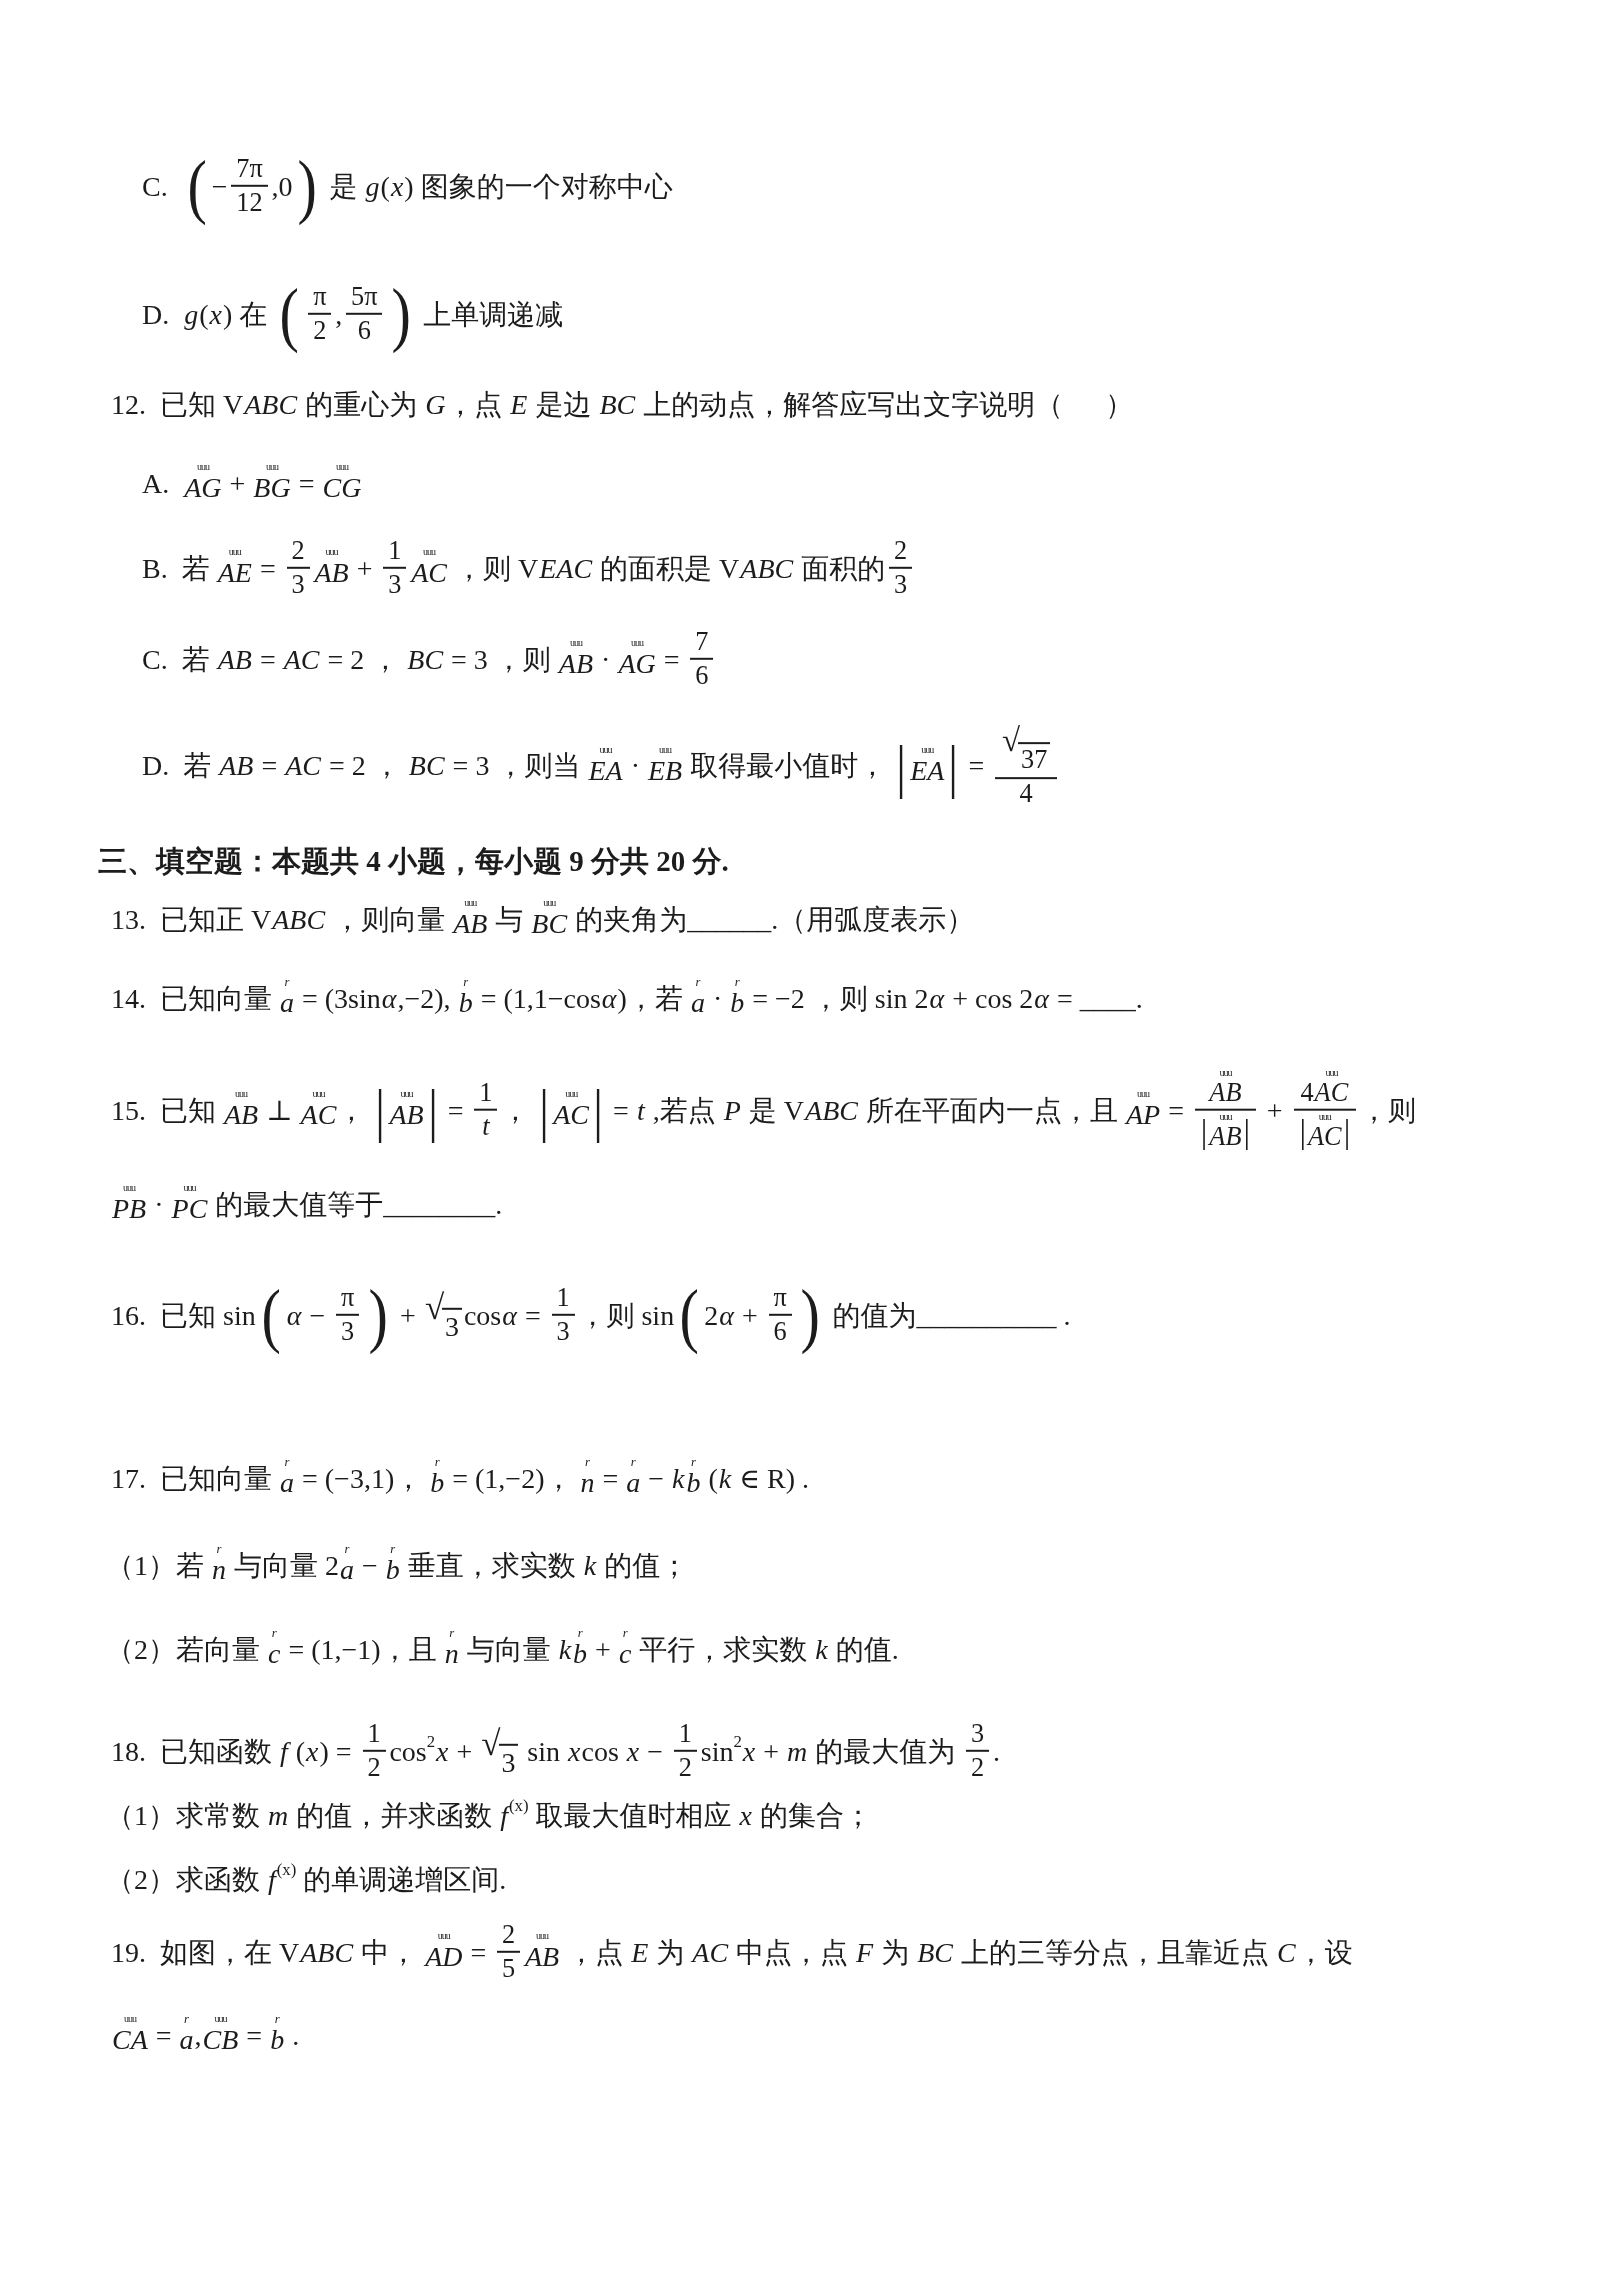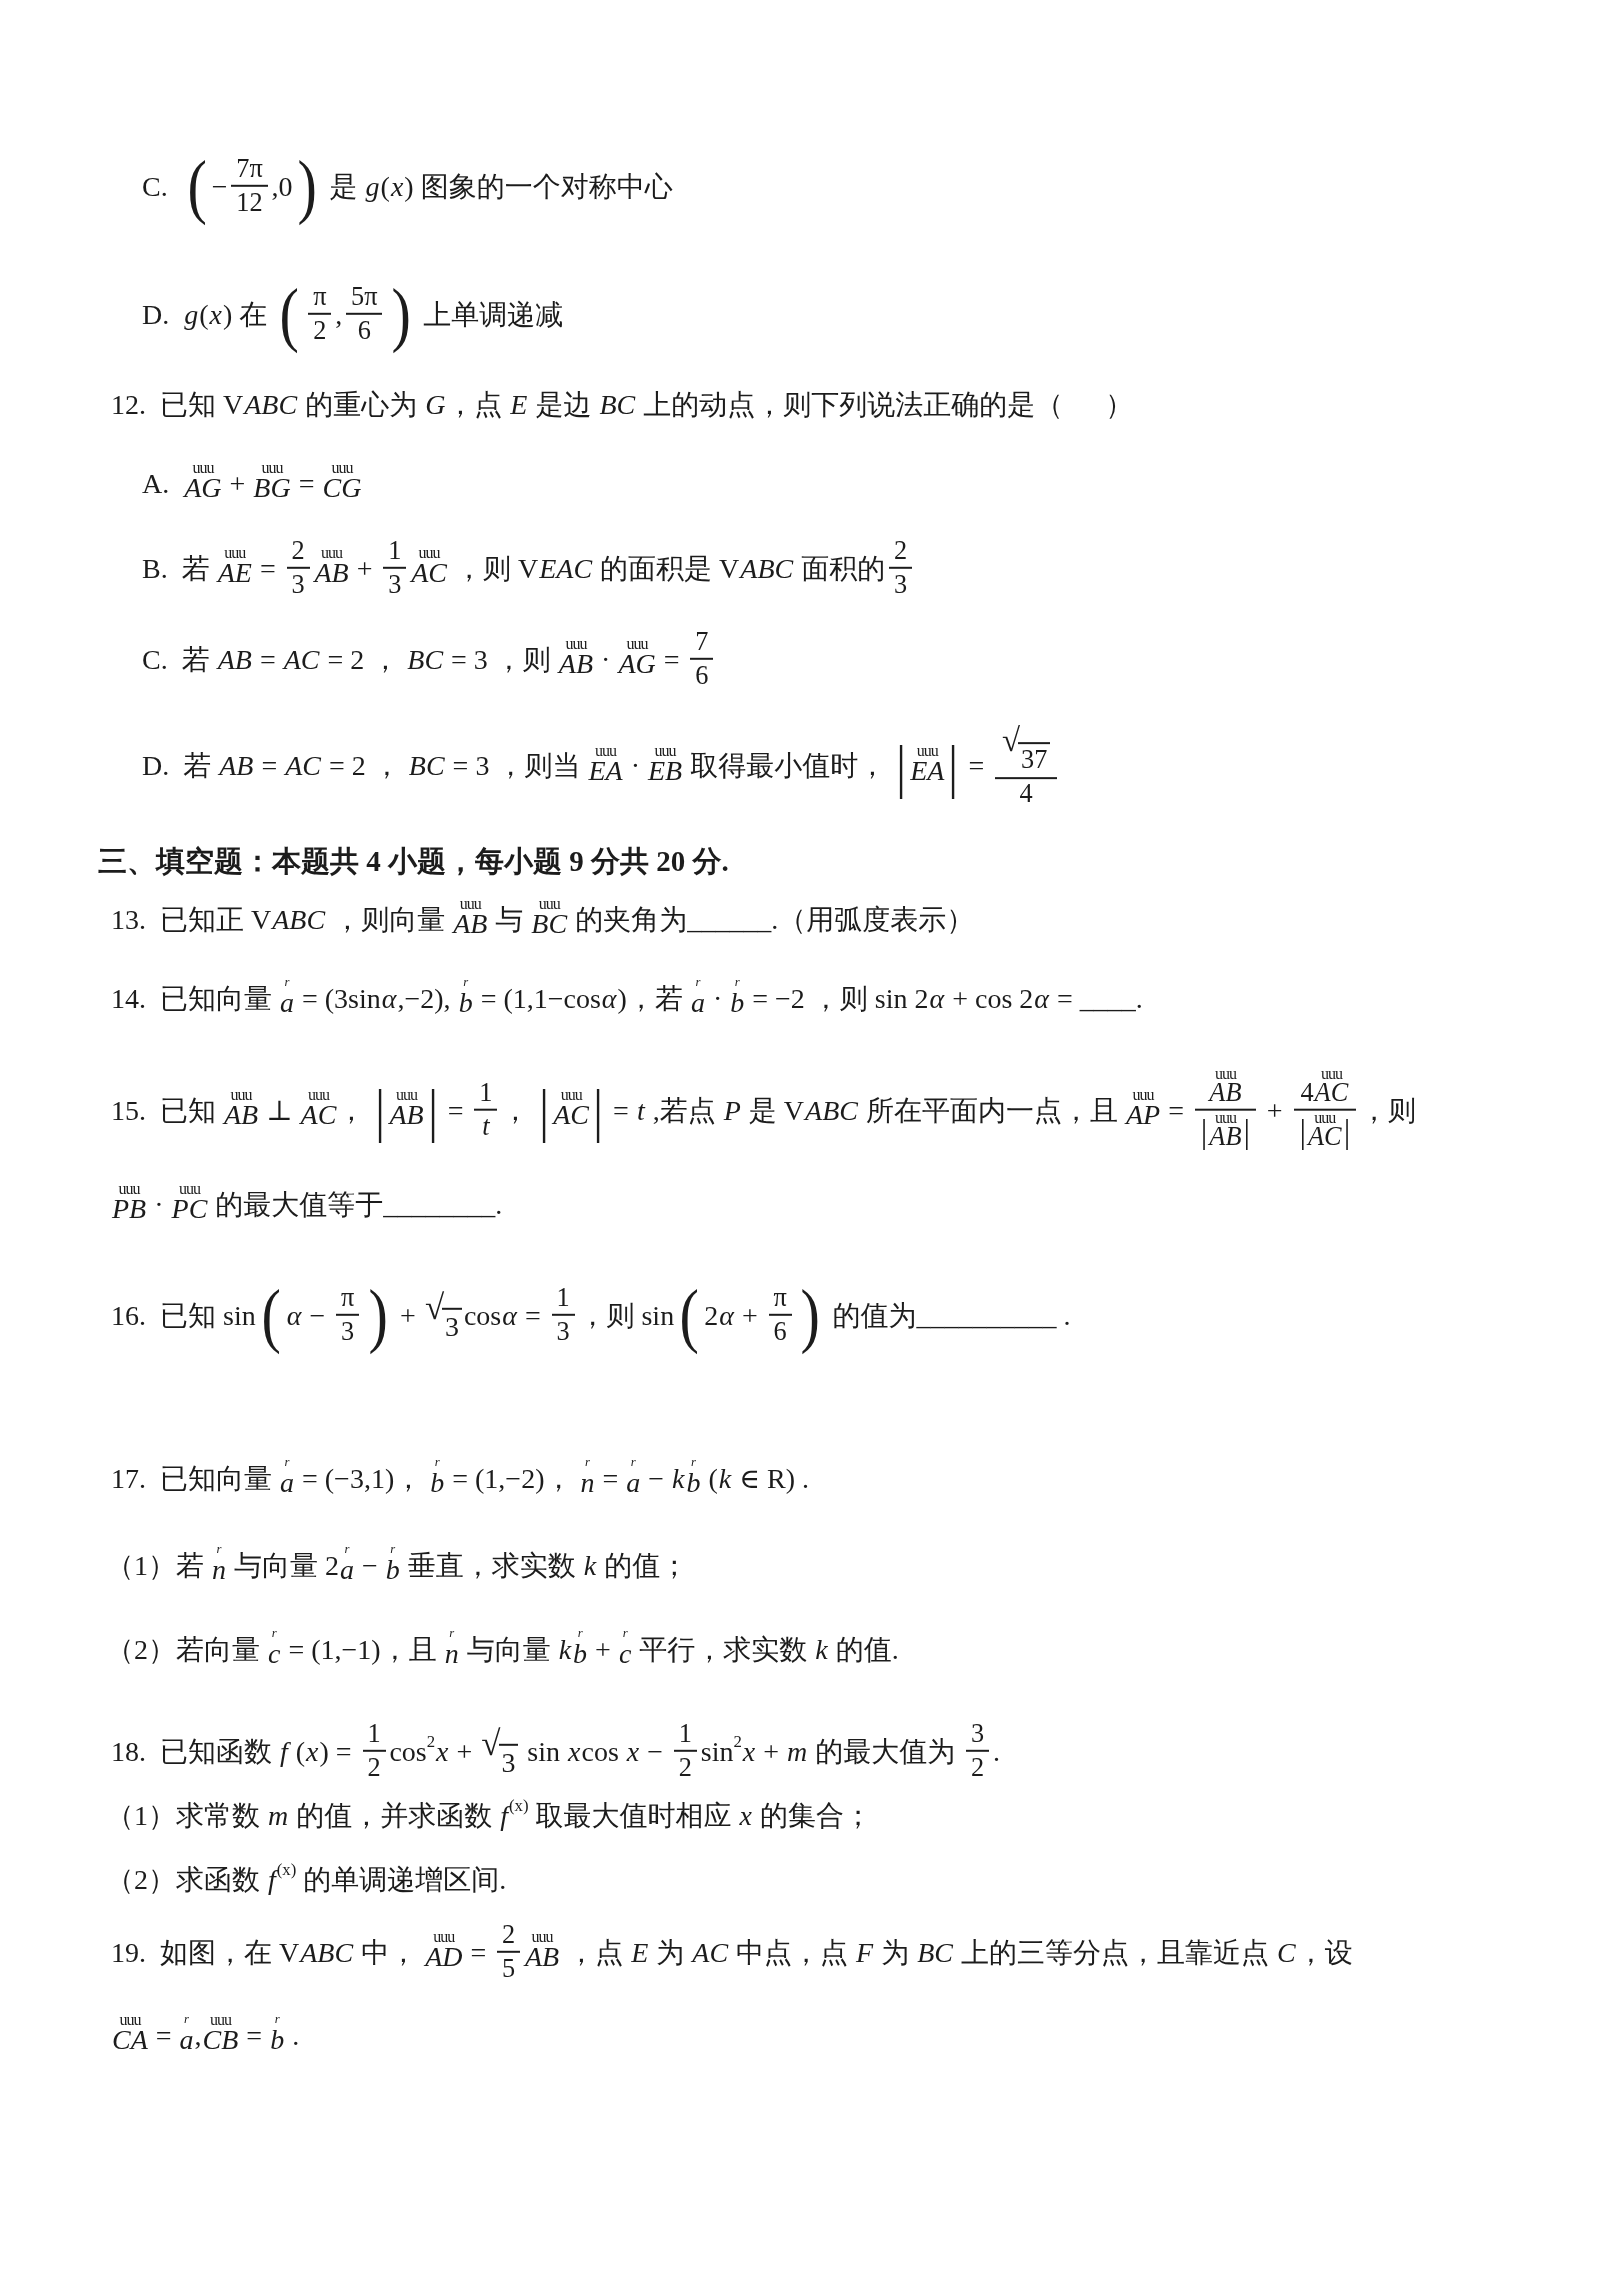--- a/index.html
+++ b/index.html
@@ -19,21 +19,21 @@
     font-size:28px;
     white-space:pre;
     transform:translateY(-50%);
     line-height:1.18;
   }
   .heading{font-weight:bold;font-size:29px;}
   .txt{font-style:normal;}
   .it{font-style:italic;padding:0 1px;}
   
   .vec{display:inline-flex;flex-direction:column;align-items:center;line-height:1;margin:0 1px;}
-  .vecmark{font-size:16px;line-height:.55;height:8.8px;letter-spacing:-1px;font-style:normal;overflow:visible;}
+  .vecmark{font-size:10px;line-height:.55;height:8.8px;letter-spacing:-1px;font-style:normal;overflow:visible;}
   .vecmark.mr{font-size:12.7px;font-style:italic;letter-spacing:0;}
   .vecbody{font-style:italic;line-height:1.05;}
   
   .frac{display:inline-flex;flex-direction:column;align-items:center;vertical-align:middle;margin:0 3.9px;line-height:1;font-size:.94em;}
   .num{align-self:stretch;display:flex;justify-content:center;align-items:flex-end;border-bottom:2px solid currentColor;padding:1px 4.9px 2.9px;}
   .den{display:flex;justify-content:center;align-items:flex-start;padding:2.9px 4.9px 1px;}
   
   .sqrt{display:inline-flex;align-items:stretch;margin:0 2px;}
   .rad{font-size:1.25em;line-height:1;align-self:flex-start;margin-right:-2px;}
   .cnd{border-top:2px solid currentColor;padding:2px 2.9px 0;line-height:1.05;margin-top:18px;}
@@ -43,21 +43,21 @@
   .vbar.s1{font-size:1.25em;line-height:1.1;font-weight:300;margin:0 1px;}
   .vbar.s2{font-size:2.15em;font-weight:100;margin:0 2px;transform:scaleX(.8);}
   .sup{position:relative;top:-.55em;font-size:.6em;font-style:normal;}
 </style>
 </head>
 <body>
 
 <div class="page">
   <div class="line" style="left:142px;top:186px;"><span class="txt">C.  </span><span class="paren s2">(</span><span class="txt">−</span><span class="frac"><span class="num"><span class="txt">7π</span></span><span class="den"><span class="txt">12</span></span></span><span class="txt">,0</span><span class="paren s2">)</span><span class="txt"> 是 </span><span class="it">g</span><span class="txt">(</span><span class="it">x</span><span class="txt">) 图象的一个对称中心</span></div>
   <div class="line" style="left:142px;top:314px;"><span class="txt">D.  </span><span class="it">g</span><span class="txt">(</span><span class="it">x</span><span class="txt">) 在 </span><span class="paren s2">(</span><span class="frac"><span class="num"><span class="txt">π</span></span><span class="den"><span class="txt">2</span></span></span><span class="txt">,</span><span class="frac"><span class="num"><span class="txt">5π</span></span><span class="den"><span class="txt">6</span></span></span><span class="paren s2">)</span><span class="txt"> 上单调递减</span></div>
-  <div class="line" style="left:111px;top:405px;"><span class="txt">12.  已知 V</span><span class="it">ABC</span><span class="txt"> 的重心为 </span><span class="it">G</span><span class="txt">，点 </span><span class="it">E</span><span class="txt"> 是边 </span><span class="it">BC</span><span class="txt"> 上的动点，则下列说法正确的是（      ）</span></div>
+  <div class="line" style="left:111px;top:405px;"><span class="txt">12.  已知 V</span><span class="it">ABC</span><span class="txt"> 的重心为 </span><span class="it">G</span><span class="txt">，点 </span><span class="it">E</span><span class="txt"> 是边 </span><span class="it">BC</span><span class="txt"> 上的动点，解答应写出文字说明（      ）</span></div>
   <div class="line" style="left:142px;top:483px;"><span class="txt">A.  </span><span class="vec"><span class="vecmark">uuu</span><span class="vecbody">AG</span></span><span class="txt"> + </span><span class="vec"><span class="vecmark">uuu</span><span class="vecbody">BG</span></span><span class="txt"> = </span><span class="vec"><span class="vecmark">uuu</span><span class="vecbody">CG</span></span></div>
   <div class="line" style="left:142px;top:568px;"><span class="txt">B.  若 </span><span class="vec"><span class="vecmark">uuu</span><span class="vecbody">AE</span></span><span class="txt"> = </span><span class="frac"><span class="num"><span class="txt">2</span></span><span class="den"><span class="txt">3</span></span></span><span class="vec"><span class="vecmark">uuu</span><span class="vecbody">AB</span></span><span class="txt"> + </span><span class="frac"><span class="num"><span class="txt">1</span></span><span class="den"><span class="txt">3</span></span></span><span class="vec"><span class="vecmark">uuu</span><span class="vecbody">AC</span></span><span class="txt"> ，则 V</span><span class="it">EAC</span><span class="txt"> 的面积是 V</span><span class="it">ABC</span><span class="txt"> 面积的</span><span class="frac"><span class="num"><span class="txt">2</span></span><span class="den"><span class="txt">3</span></span></span></div>
   <div class="line" style="left:142px;top:659px;"><span class="txt">C.  若 </span><span class="it">AB</span><span class="txt"> = </span><span class="it">AC</span><span class="txt"> = 2 ， </span><span class="it">BC</span><span class="txt"> = 3 ，则 </span><span class="vec"><span class="vecmark">uuu</span><span class="vecbody">AB</span></span><span class="txt"> · </span><span class="vec"><span class="vecmark">uuu</span><span class="vecbody">AG</span></span><span class="txt"> = </span><span class="frac"><span class="num"><span class="txt">7</span></span><span class="den"><span class="txt">6</span></span></span></div>
   <div class="line" style="left:142px;top:766px;"><span class="txt">D.  若 </span><span class="it">AB</span><span class="txt"> = </span><span class="it">AC</span><span class="txt"> = 2 ， </span><span class="it">BC</span><span class="txt"> = 3 ，则当 </span><span class="vec"><span class="vecmark">uuu</span><span class="vecbody">EA</span></span><span class="txt"> · </span><span class="vec"><span class="vecmark">uuu</span><span class="vecbody">EB</span></span><span class="txt"> 取得最小值时， </span><span class="vbar s2">|</span><span class="vec"><span class="vecmark">uuu</span><span class="vecbody">EA</span></span><span class="vbar s2">|</span><span class="txt"> = </span><span class="frac"><span class="num"><span class="sqrt"><span class="rad">√</span><span class="cnd">37</span></span></span><span class="den"><span class="txt">4</span></span></span></div>
   <div class="line heading" style="left:98px;top:861px;"><span class="txt">三、填空题：本题共 4 小题，每小题 9 分共 20 分.</span></div>
   <div class="line" style="left:111px;top:919px;"><span class="txt">13.  已知正 V</span><span class="it">ABC</span><span class="txt"> ，则向量 </span><span class="vec"><span class="vecmark">uuu</span><span class="vecbody">AB</span></span><span class="txt"> 与 </span><span class="vec"><span class="vecmark">uuu</span><span class="vecbody">BC</span></span><span class="txt"> 的夹角为______.（用弧度表示）</span></div>
   <div class="line" style="left:111px;top:998px;"><span class="txt">14.  已知向量 </span><span class="vec"><span class="vecmark mr">r</span><span class="vecbody">a</span></span><span class="txt"> = (3sin</span><span class="it">α</span><span class="txt">,−2), </span><span class="vec"><span class="vecmark mr">r</span><span class="vecbody">b</span></span><span class="txt"> = (1,1−cos</span><span class="it">α</span><span class="txt">)，若 </span><span class="vec"><span class="vecmark mr">r</span><span class="vecbody">a</span></span><span class="txt"> · </span><span class="vec"><span class="vecmark mr">r</span><span class="vecbody">b</span></span><span class="txt"> = −2 ，则 sin 2</span><span class="it">α</span><span class="txt"> + cos 2</span><span class="it">α</span><span class="txt"> = ____.</span></div>
   <div class="line" style="left:111px;top:1110px;"><span class="txt">15.  已知 </span><span class="vec"><span class="vecmark">uuu</span><span class="vecbody">AB</span></span><span class="txt"> ⊥ </span><span class="vec"><span class="vecmark">uuu</span><span class="vecbody">AC</span></span><span class="txt">， </span><span class="vbar s2">|</span><span class="vec"><span class="vecmark">uuu</span><span class="vecbody">AB</span></span><span class="vbar s2">|</span><span class="txt"> = </span><span class="frac"><span class="num"><span class="txt">1</span></span><span class="den"><span class="it">t</span></span></span><span class="txt">， </span><span class="vbar s2">|</span><span class="vec"><span class="vecmark">uuu</span><span class="vecbody">AC</span></span><span class="vbar s2">|</span><span class="txt"> = </span><span class="it">t</span><span class="txt"> ,若点 </span><span class="it">P</span><span class="txt"> 是 V</span><span class="it">ABC</span><span class="txt"> 所在平面内一点，且 </span><span class="vec"><span class="vecmark">uuu</span><span class="vecbody">AP</span></span><span class="txt"> = </span><span class="frac"><span class="num"><span class="vec"><span class="vecmark">uuu</span><span class="vecbody">AB</span></span></span><span class="den"><span class="vbar s1">|</span><span class="vec"><span class="vecmark">uuu</span><span class="vecbody">AB</span></span><span class="vbar s1">|</span></span></span><span class="txt"> + </span><span class="frac"><span class="num"><span class="txt">4</span><span class="vec"><span class="vecmark">uuu</span><span class="vecbody">AC</span></span></span><span class="den"><span class="vbar s1">|</span><span class="vec"><span class="vecmark">uuu</span><span class="vecbody">AC</span></span><span class="vbar s1">|</span></span></span><span class="txt">，则</span></div>
   <div class="line" style="left:111px;top:1204px;"><span class="vec"><span class="vecmark">uuu</span><span class="vecbody">PB</span></span><span class="txt"> · </span><span class="vec"><span class="vecmark">uuu</span><span class="vecbody">PC</span></span><span class="txt"> 的最大值等于________.</span></div>
   <div class="line" style="left:111px;top:1315px;"><span class="txt">16.  已知 sin</span><span class="paren s2">(</span><span class="it">α</span><span class="txt"> − </span><span class="frac"><span class="num"><span class="txt">π</span></span><span class="den"><span class="txt">3</span></span></span><span class="paren s2">)</span><span class="txt"> + </span><span class="sqrt"><span class="rad">√</span><span class="cnd">3</span></span><span class="txt">cos</span><span class="it">α</span><span class="txt"> = </span><span class="frac"><span class="num"><span class="txt">1</span></span><span class="den"><span class="txt">3</span></span></span><span class="txt">，则 sin</span><span class="paren s2">(</span><span class="txt">2</span><span class="it">α</span><span class="txt"> + </span><span class="frac"><span class="num"><span class="txt">π</span></span><span class="den"><span class="txt">6</span></span></span><span class="paren s2">)</span><span class="txt"> 的值为__________ .</span></div>

